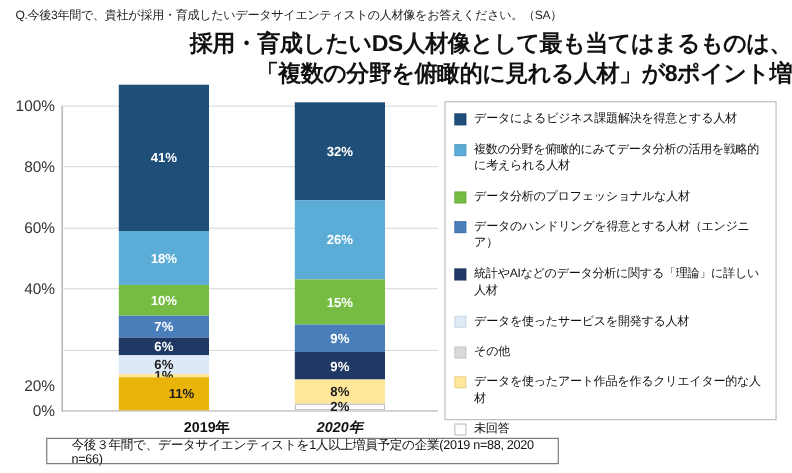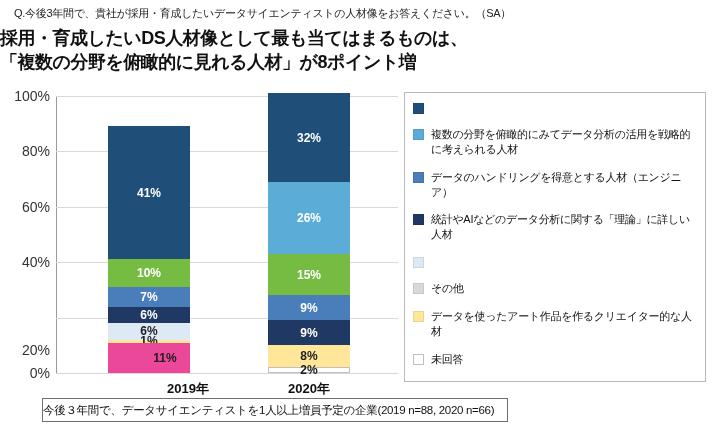--- a/index.html
+++ b/index.html
@@ -10,21 +10,21 @@
     color:#1a1a1a;
     overflow:hidden;
     position:relative;
   }
   .question{
     position:absolute;left:14px;top:6px;
     font-size:11px;color:#222;letter-spacing:-0.3px;
   }
   .title{
     position:absolute;left:0;top:26px;width:720px;
-    text-align:left;font-weight:bold;font-size:18px;
+    text-align:right;font-weight:bold;font-size:21px;
     line-height:1.35;letter-spacing:-0.5px;color:#111;
   }
   .title .l2{display:block;}
 
   
   .plot{
     position:absolute;left:56px;top:96px;
     width:342px;height:278px;
     background:#fff;
   }
@@ -79,21 +79,21 @@
   .legend-text{
     font-size:11px;line-height:1.35;color:#111;letter-spacing:-0.3px;
   }
 
   
   .note{
     position:absolute;left:42px;top:398px;
     width:466px;height:24px;
     border:1px solid #6f6f6f;background:#fff;
     box-sizing:border-box;
-    display:flex;align-items:center;padding-left:0;
+    display:flex;align-items:center;padding-left:22px;
     font-size:11.5px;color:#111;letter-spacing:-0.3px;
   }
 </style>
 </head>
 <body>
 
 <div class="question">Q.今後3年間で、貴社が採用・育成したいデータサイエンティストの人材像をお答えください。（SA）</div>
 
 <div class="title">
   <span class="l1">採用・育成したいDS人材像として最も当てはまるものは、</span>
@@ -113,36 +113,39 @@
       <div class="gridline" style="top: 110.8px;"></div>
       <div class="ylabel" style="top: 110.8px;">60%</div>
       <div class="gridline" style="top: 55.4px;"></div>
       <div class="ylabel" style="top: 55.4px;">80%</div>
       <div class="gridline" style="top: 0px;"></div>
       <div class="ylabel" style="top: 0px;">100%</div>
       <div class="bar" style="left: 52px;">
         <div class="seg" style="height: 133px; background: rgb(31, 78, 121);">
           <span>41%</span>
         </div>
+        <div class="seg" style="height: 49.86px; background: rgb(91, 172, 214);">
+          <span>18%</span>
+        </div>
         <div class="seg" style="height: 27.7px; background: rgb(118, 188, 67);">
           <span>10%</span>
         </div>
         <div class="seg" style="height: 19.39px; background: rgb(74, 126, 187);">
           <span>7%</span>
         </div>
         <div class="seg" style="height: 16.62px; background: rgb(31, 56, 100);">
           <span>6%</span>
         </div>
         <div class="seg dark" style="height: 16.62px; background: rgb(221, 234, 246);">
           <span>6%</span>
         </div>
         <div class="seg dark" style="height: 2.77px; background: rgb(255, 230, 153);">
           <span>1%</span>
         </div>
-        <div class="seg dark" style="height: 30.47px; background: #ec4899; padding-left: 32px;">
+        <div class="seg dark" style="height: 30.47px; background: #eab308; padding-left: 32px;">
           <span>11%</span>
         </div>
         <div class="xlabel" style="left: -19px; text-align: right;">2019年</div>
       </div>
       <div class="bar" style="left: 212px;">
         <div class="seg" style="height: 88.64px; background: rgb(31, 78, 121);">
           <span>32%</span>
         </div>
         <div class="seg" style="height: 72.02px; background: rgb(91, 172, 214);">
           <span>26%</span>
@@ -155,43 +158,49 @@
         </div>
         <div class="seg" style="height: 24.93px; background: rgb(31, 56, 100);">
           <span>9%</span>
         </div>
         <div class="seg dark" style="height: 22.16px; background: rgb(255, 230, 153);">
           <span>8%</span>
         </div>
         <div class="seg dark" style="height: 5.54px; background: rgb(255, 255, 255); border: 1px solid rgb(191, 191, 191);">
           <span>2%</span>
         </div>
-        <div class="xlabel" style="left: -19px;">2020年</div>
+        <div class="xlabel" style="left: -19px; font-style: italic;">2020年</div>
       </div>
     </div>
 </div>
 
 <div class="legend" id="legend">
     <div class="legend-row">
       <div class="swatch" style="background: rgb(31, 78, 121);"></div>
+      <div class="legend-text">データによるビジネス課題解決を得意とする人材</div>
     </div>
     <div class="legend-row">
       <div class="swatch" style="background: rgb(91, 172, 214);"></div>
       <div class="legend-text">複数の分野を俯瞰的にみてデータ分析の活用を戦略的に考えられる人材</div>
     </div>
     <div class="legend-row">
+      <div class="swatch" style="background: rgb(118, 188, 67);"></div>
+      <div class="legend-text">データ分析のプロフェッショナルな人材</div>
+    </div>
+    <div class="legend-row">
       <div class="swatch" style="background: rgb(74, 126, 187);"></div>
       <div class="legend-text">データのハンドリングを得意とする人材（エンジニア）</div>
     </div>
     <div class="legend-row">
       <div class="swatch" style="background: rgb(31, 56, 100);"></div>
       <div class="legend-text">統計やAIなどのデータ分析に関する「理論」に詳しい人材</div>
     </div>
     <div class="legend-row">
       <div class="swatch" style="background: rgb(221, 234, 246);"></div>
+      <div class="legend-text">データを使ったサービスを開発する人材</div>
     </div>
     <div class="legend-row">
       <div class="swatch" style="background: rgb(217, 217, 217);"></div>
       <div class="legend-text">その他</div>
     </div>
     <div class="legend-row">
       <div class="swatch" style="background: rgb(255, 230, 153);"></div>
       <div class="legend-text">データを使ったアート作品を作るクリエイター的な人材</div>
     </div>
     <div class="legend-row">

